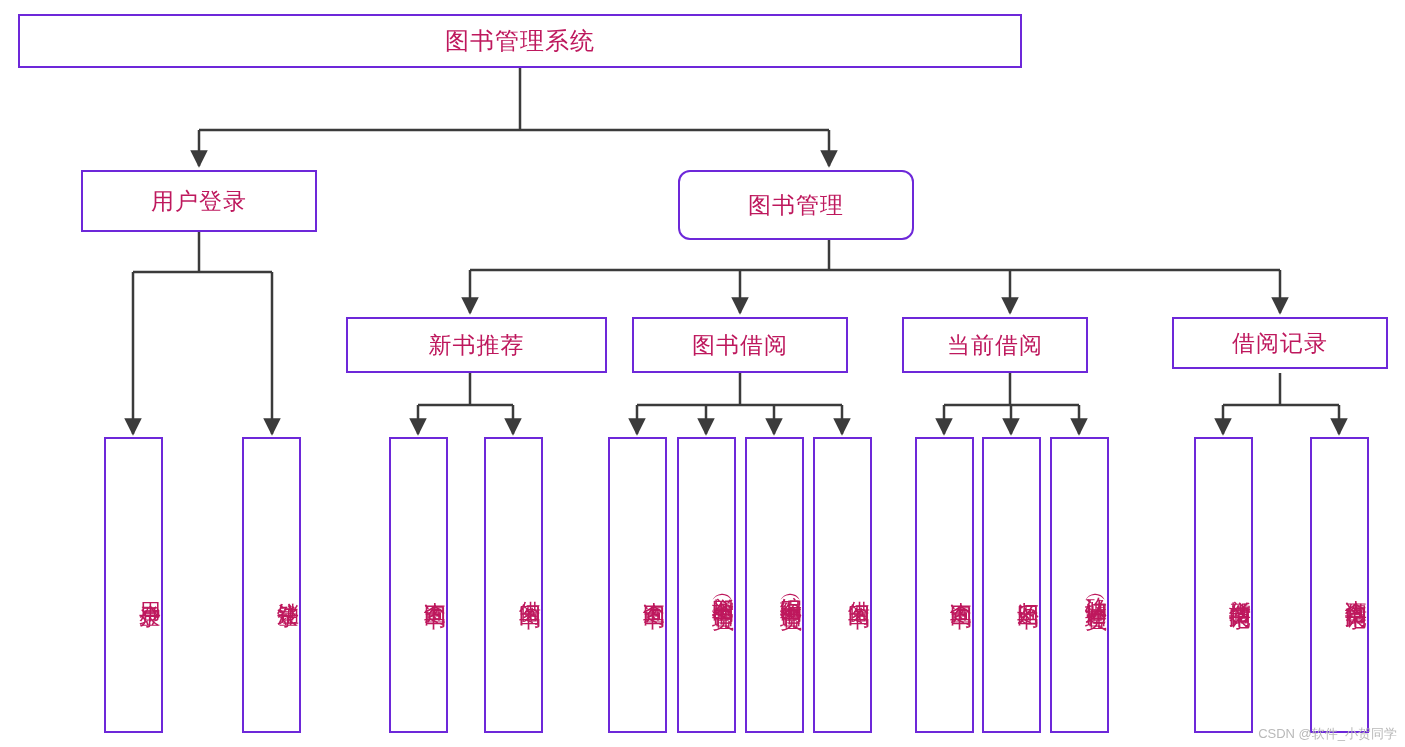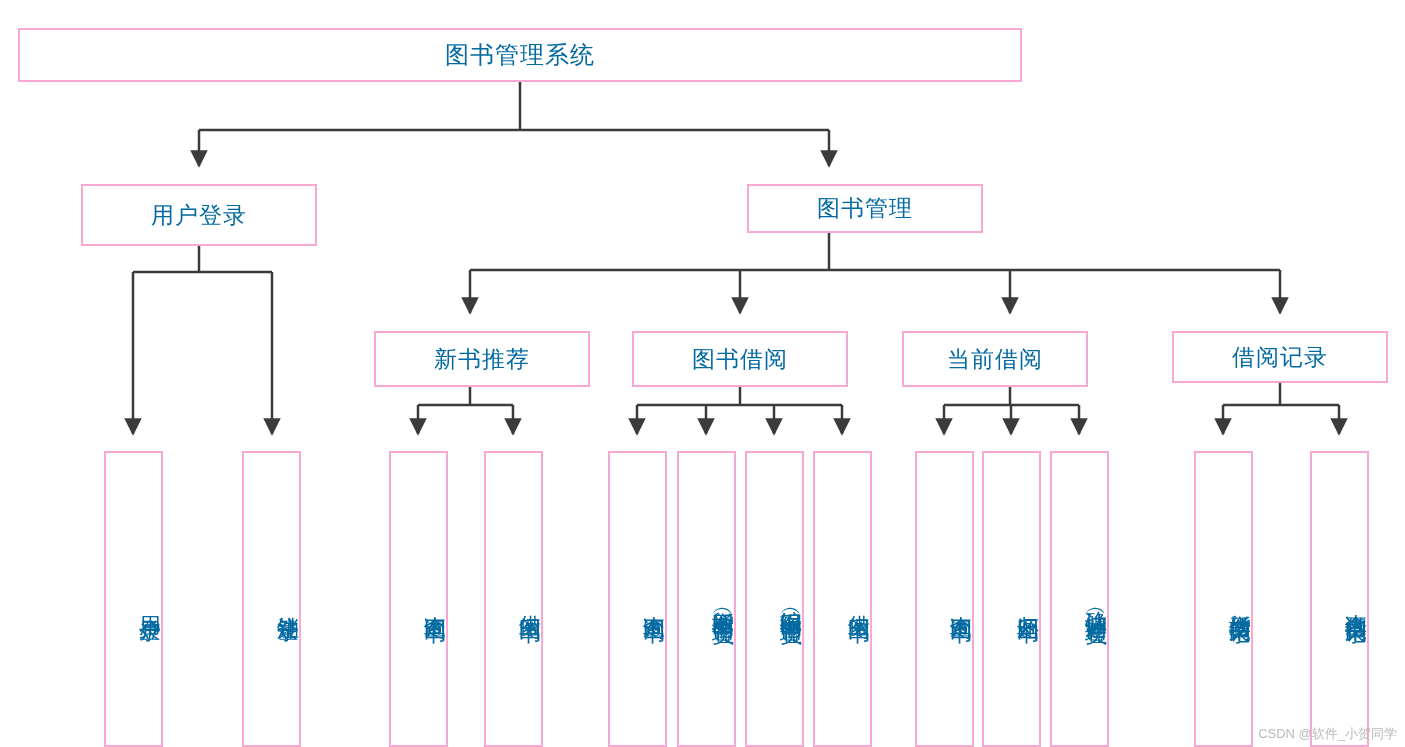--- a/index.html
+++ b/index.html
@@ -19,27 +19,26 @@
     position: absolute;
     left: 0;
     top: 0;
     width: 1405px;
     height: 747px;
     pointer-events: none;
   }
   .node {
     position: absolute;
     box-sizing: border-box;
-    border: 2px solid #f9a8d4;
+    border: 2px solid #6d28d9;
     background: #ffffff;
     display: flex;
     align-items: center;
     justify-content: center;
-    color: #0369a1;
-    margin-top: 14px;
+    color: #be185d;
   }
   .node.h {
     font-size: 23px;
     letter-spacing: 1px;
   }
   .node.v {
     writing-mode: vertical-rl;
     text-orientation: upright;
     font-size: 22px;
     padding-top: 6px;
@@ -123,25 +122,25 @@
     </g>
   </svg>
 
   <div class="node h" id="root-node" style="left:18px; top:14px; width:1004px; height:54px;">
     <span>图书管理系统</span>
   </div>
 
   <div class="node h" style="left:81px; top:170px; width:236px; height:62px;">
     <span>用户登录</span>
   </div>
-  <div class="node h" style="left:747px; top:170px; width:236px; height:49px;">
+  <div class="node h" style="left:678px; top:170px; width:236px; height:70px;border-radius:12px;">
     <span>图书管理</span>
   </div>
 
-  <div class="node h" style="left:374px; top:317px; width:216px; height:56px;">
+  <div class="node h" style="left:346px; top:317px; width:261px; height:56px;">
     <span>新书推荐</span>
   </div>
   <div class="node h" style="left:632px; top:317px; width:216px; height:56px;">
     <span>图书借阅</span>
   </div>
   <div class="node h" style="left:902px; top:317px; width:186px; height:56px;">
     <span>当前借阅</span>
   </div>
   <div class="node h" style="left:1172px; top:317px; width:216px; height:52px;">
     <span>借阅记录</span>

